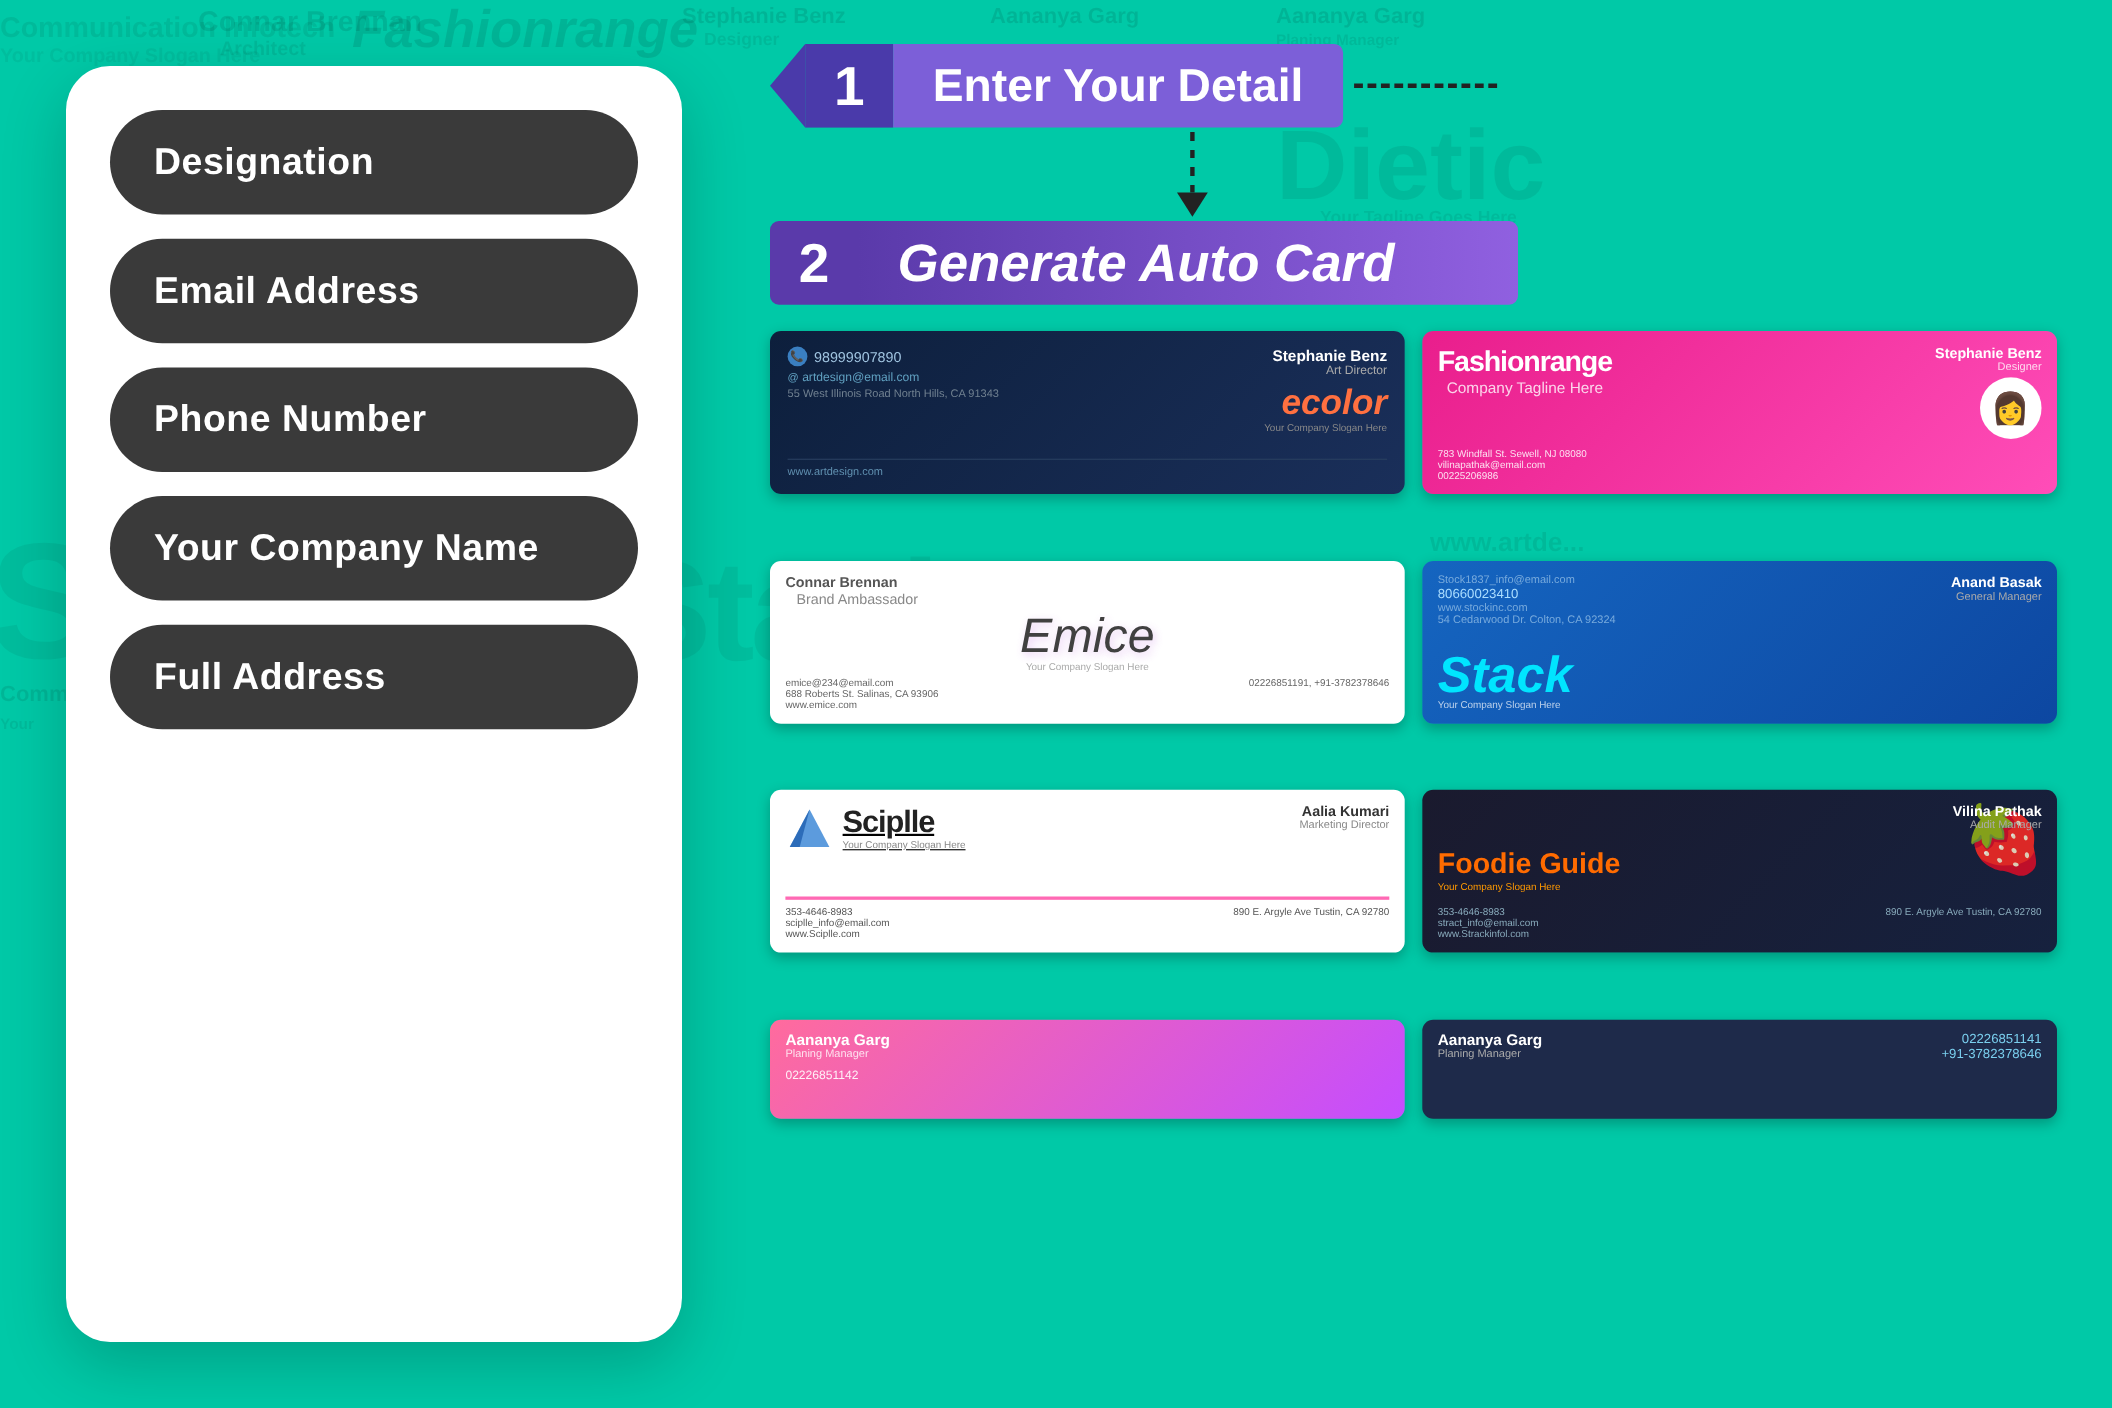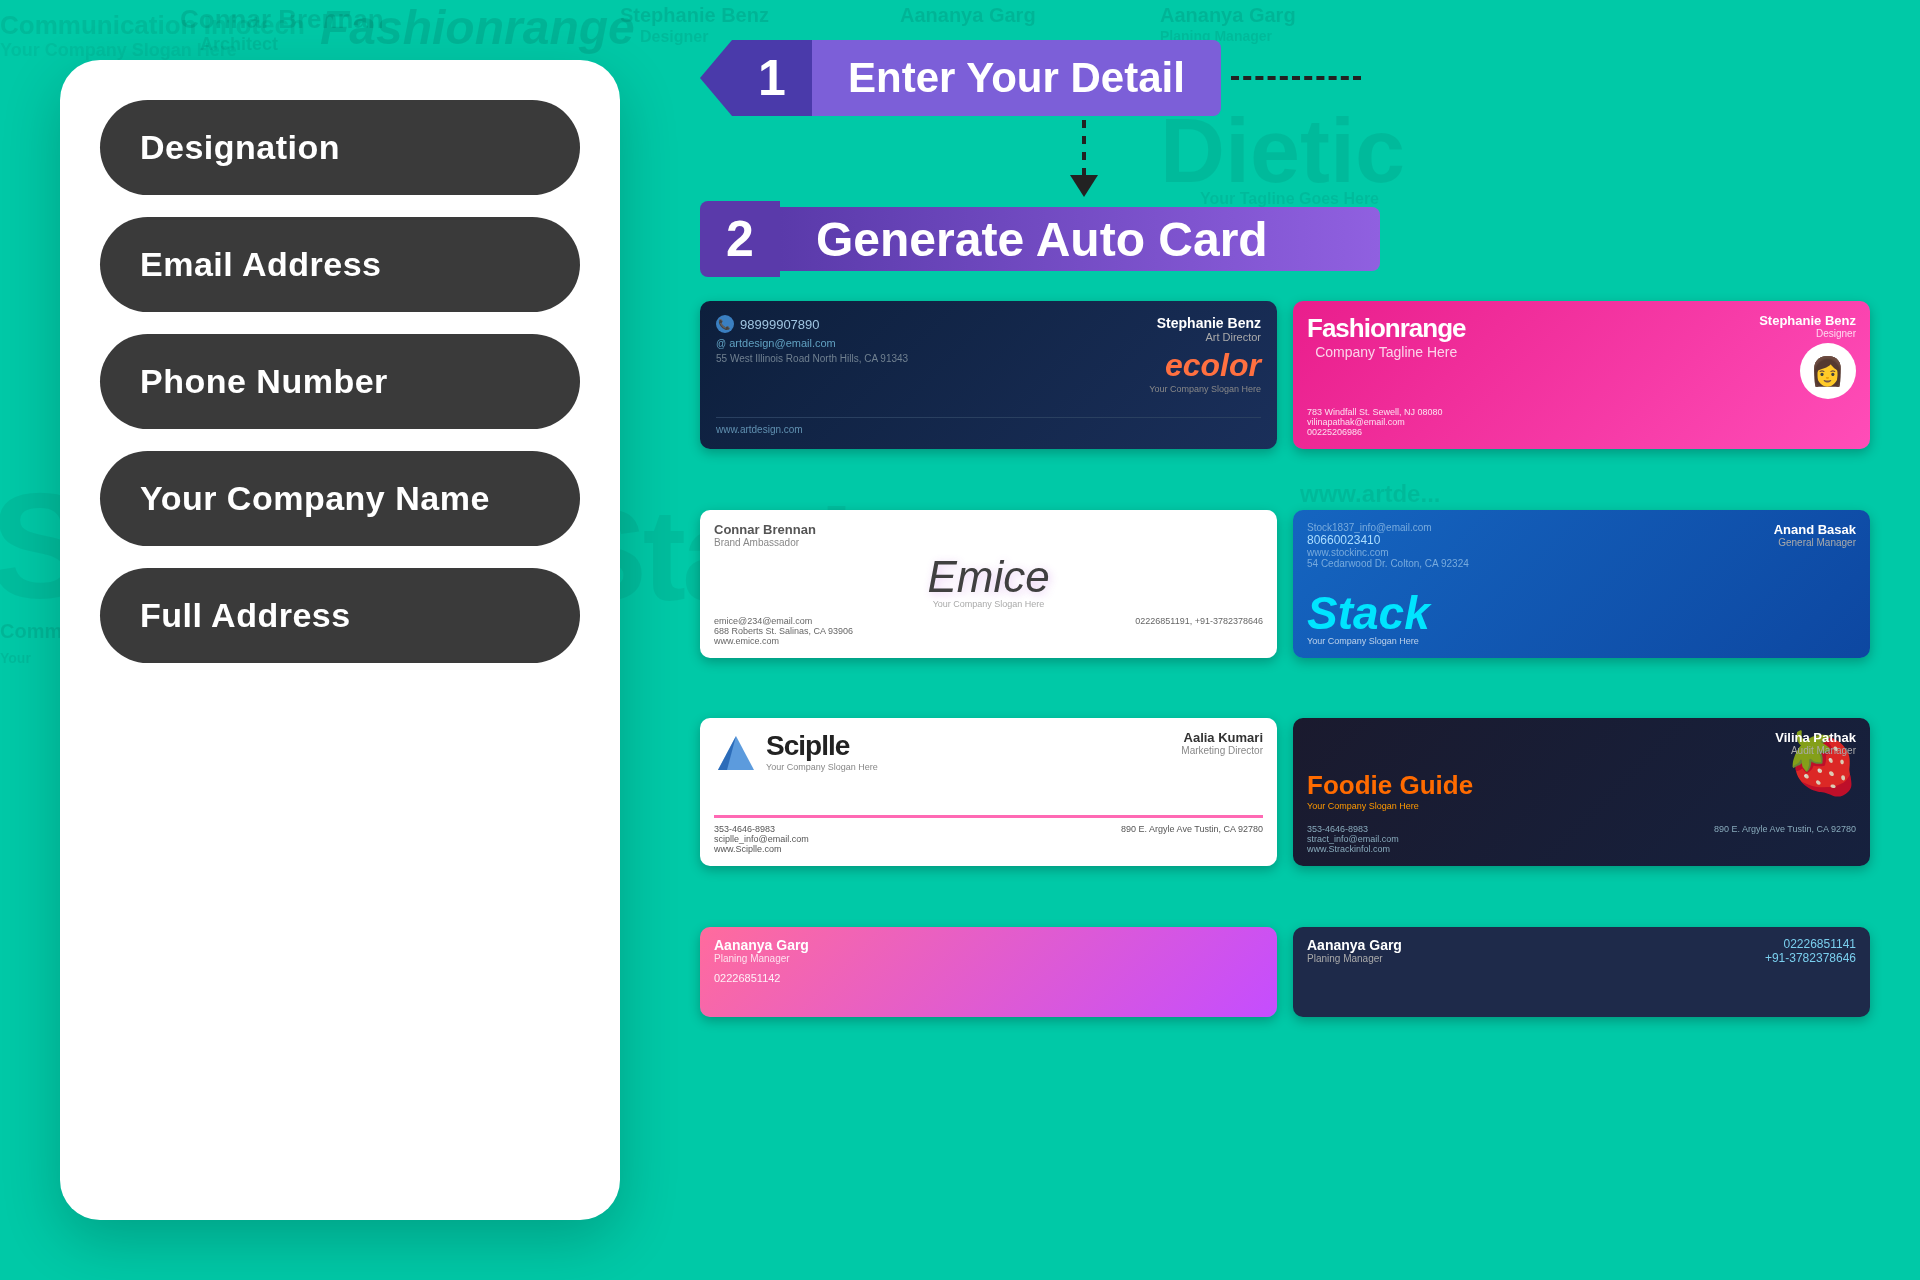--- a/index.html
+++ b/index.html
@@ -192,21 +192,21 @@
           <div style="width:4px;height:55px;background:repeating-linear-gradient(to bottom,#222 0,#222 8px,transparent 8px,transparent 16px);"></div>
           <div style="width:0;height:0;border-left:14px solid transparent;border-right:14px solid transparent;border-top:22px solid #222;"></div>
         </div>
       </div>
 
       <div class="step-row">
         <div style="display:flex;align-items:center;">
           <div style="background:#5a3aaa;width:80px;height:76px;display:flex;align-items:center;justify-content:center;border-radius:8px 0 0 8px;">
             <span style="color:white;font-size:50px;font-weight:900;">2</span>
           </div>
-          <div style="background:linear-gradient(90deg,#5a3aaa 0%,#9060e0 100%);height:64px;padding:0 36px;display:flex;align-items:center;border-radius:0 8px 8px 0;min-width:600px;">
+          <div style="background:linear-gradient(90deg,#5a3aaa 0%,#9060e0 100%);height:76px;padding:0 36px;display:flex;align-items:center;border-radius:0 8px 8px 0;min-width:600px;font-style:italic;">
             <span style="color:white;font-size:48px;font-weight:900;">Generate Auto Card</span>
           </div>
         </div>
       </div>
 
     </div>
 
     <div style="display:grid;grid-template-columns:1fr 1fr;gap:16px;flex:1;max-height:760px;">
 
       <div class="card-item" style="background:linear-gradient(135deg,#0d1f3c 0%,#1a2f5a 100%);padding:14px 16px;display:flex;flex-direction:column;justify-content:space-between;">
@@ -253,21 +253,21 @@
 Sewell, NJ 08080</div>
           <div>vilinapathak@email.com</div>
           <div>00225206986</div>
         </div>
       </div>
 
       <div class="card-item" style="background:white;padding:12px 14px;display:flex;flex-direction:column;justify-content:space-between;">
         <div style="display:flex;justify-content:space-between;align-items:flex-start;">
           <div>
             <div style="color:#555;font-size:13px;font-weight:700;">Connar Brennan</div>
-            <div style="color:#888;font-size:10px;">Brand Ambassador</div>
+            <div style="color:#888;font-size:13px;margin-left:10px;">Brand Ambassador</div>
           </div>
         </div>
         <div style="text-align:center;">
           <div style="color:#404040;font-size:44px;font-weight:400;font-style:italic;line-height:1;text-shadow:2px 2px 8px rgba(180,79,216,0.3);">Emice</div>
           <div style="color:#aaa;font-size:9px;">Your Company Slogan Here</div>
         </div>
         <div style="font-size:9px;color:#666;display:flex;justify-content:space-between;">
           <div>
             <div>emice@234@email.com</div>
             <div>688 Roberts St.
@@ -293,21 +293,21 @@
           </div>
         </div>
         <div>
           <div style="color:#00e5ff;font-size:46px;font-weight:900;font-style:italic;line-height:1;">Stack</div>
           <div style="color:rgba(255,255,255,0.7);font-size:9px;">Your Company Slogan Here</div>
         </div>
       </div>
 
       <div class="card-item" style="background:white;padding:12px 14px;display:flex;flex-direction:column;justify-content:space-between;">
         <div style="display:flex;align-items:flex-start;justify-content:space-between;">
-          <div style="display:flex;gap:8px;">
+          <div style="display:flex;align-items:center;gap:8px;text-decoration:underline;">
 
             <svg width="44" height="44" viewBox="0 0 44 44">
               <polygon points="4,40 22,6 40,40" fill="#4a90d9" opacity="0.9"></polygon>
               <polygon points="4,40 22,6 13,40" fill="#2060b0" opacity="0.8"></polygon>
             </svg>
             <div>
               <div style="color:#222;font-size:28px;font-weight:900;letter-spacing:-1px;">Sciplle</div>
               <div style="color:#888;font-size:9px;">Your Company Slogan Here</div>
             </div>
           </div>

